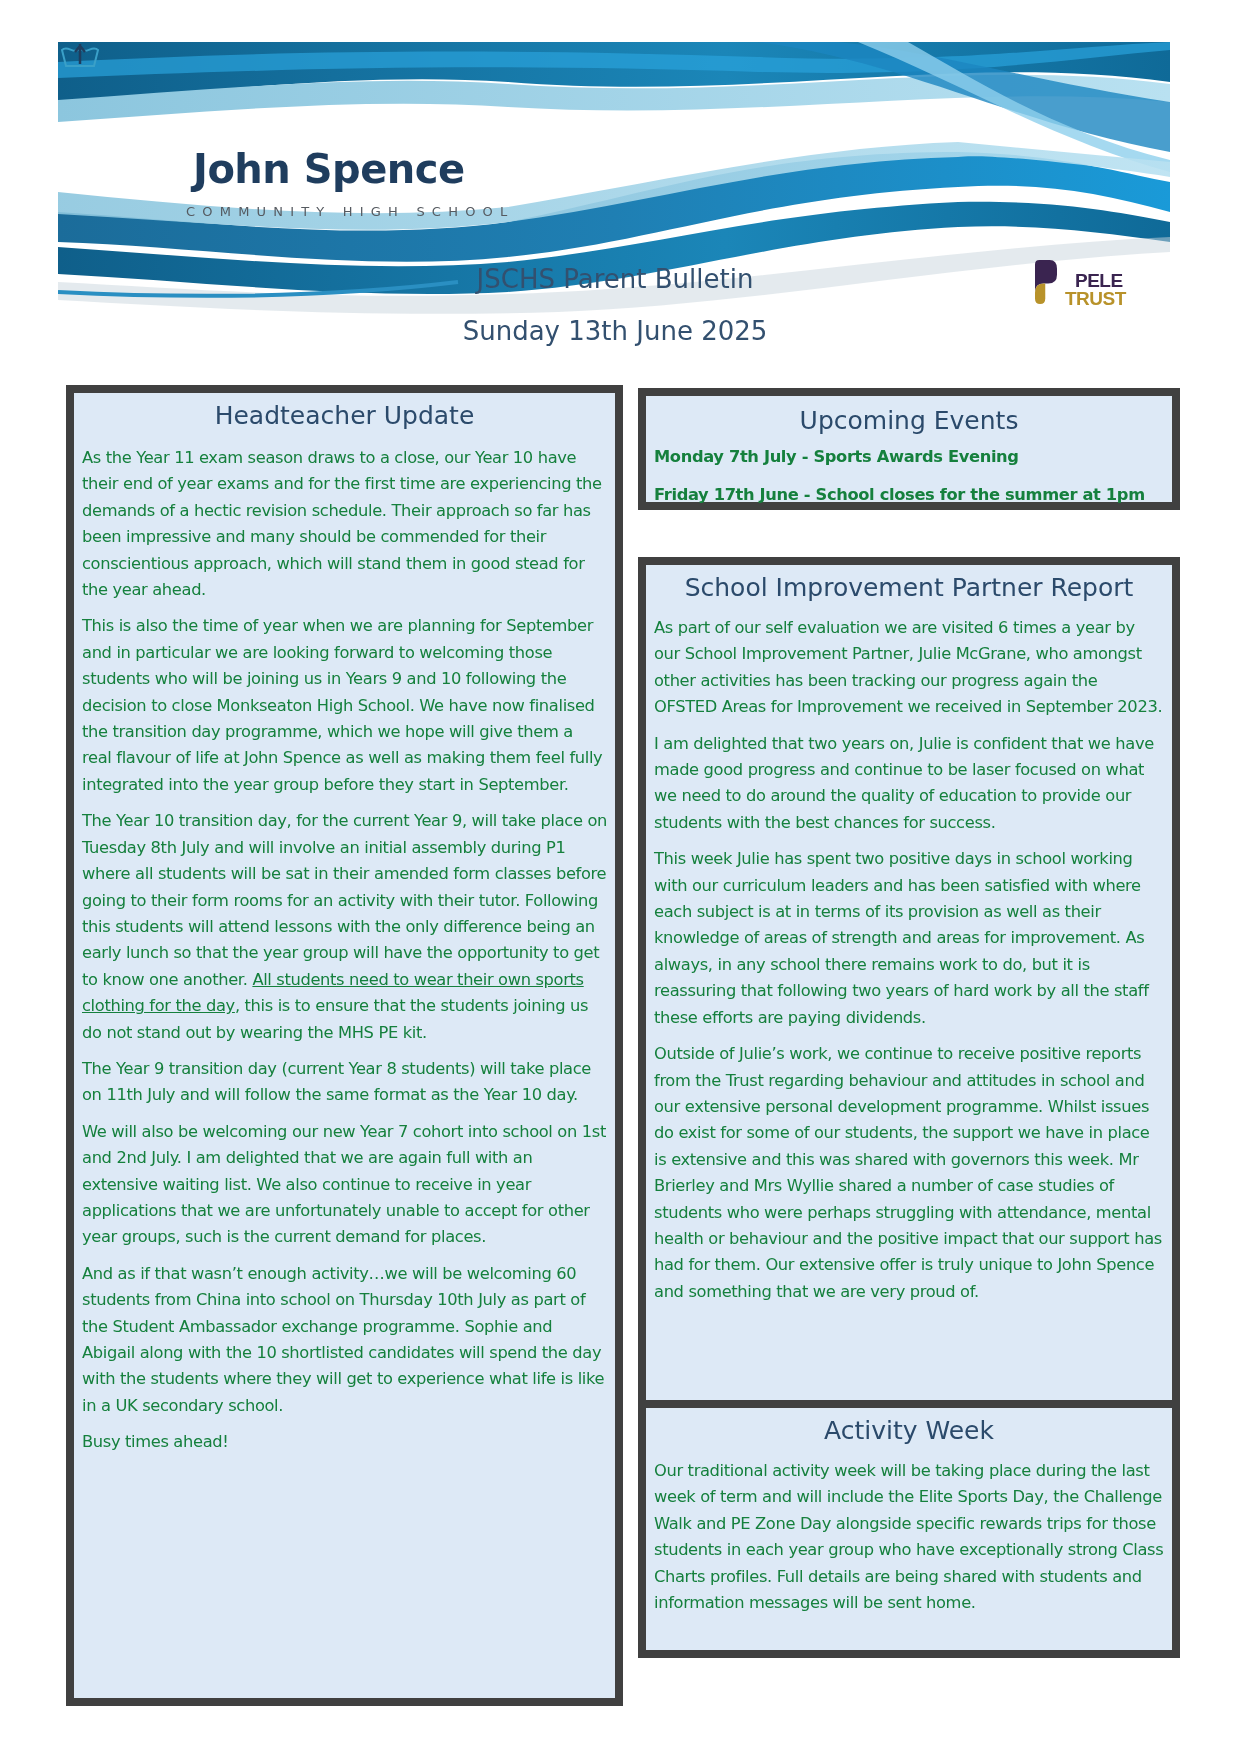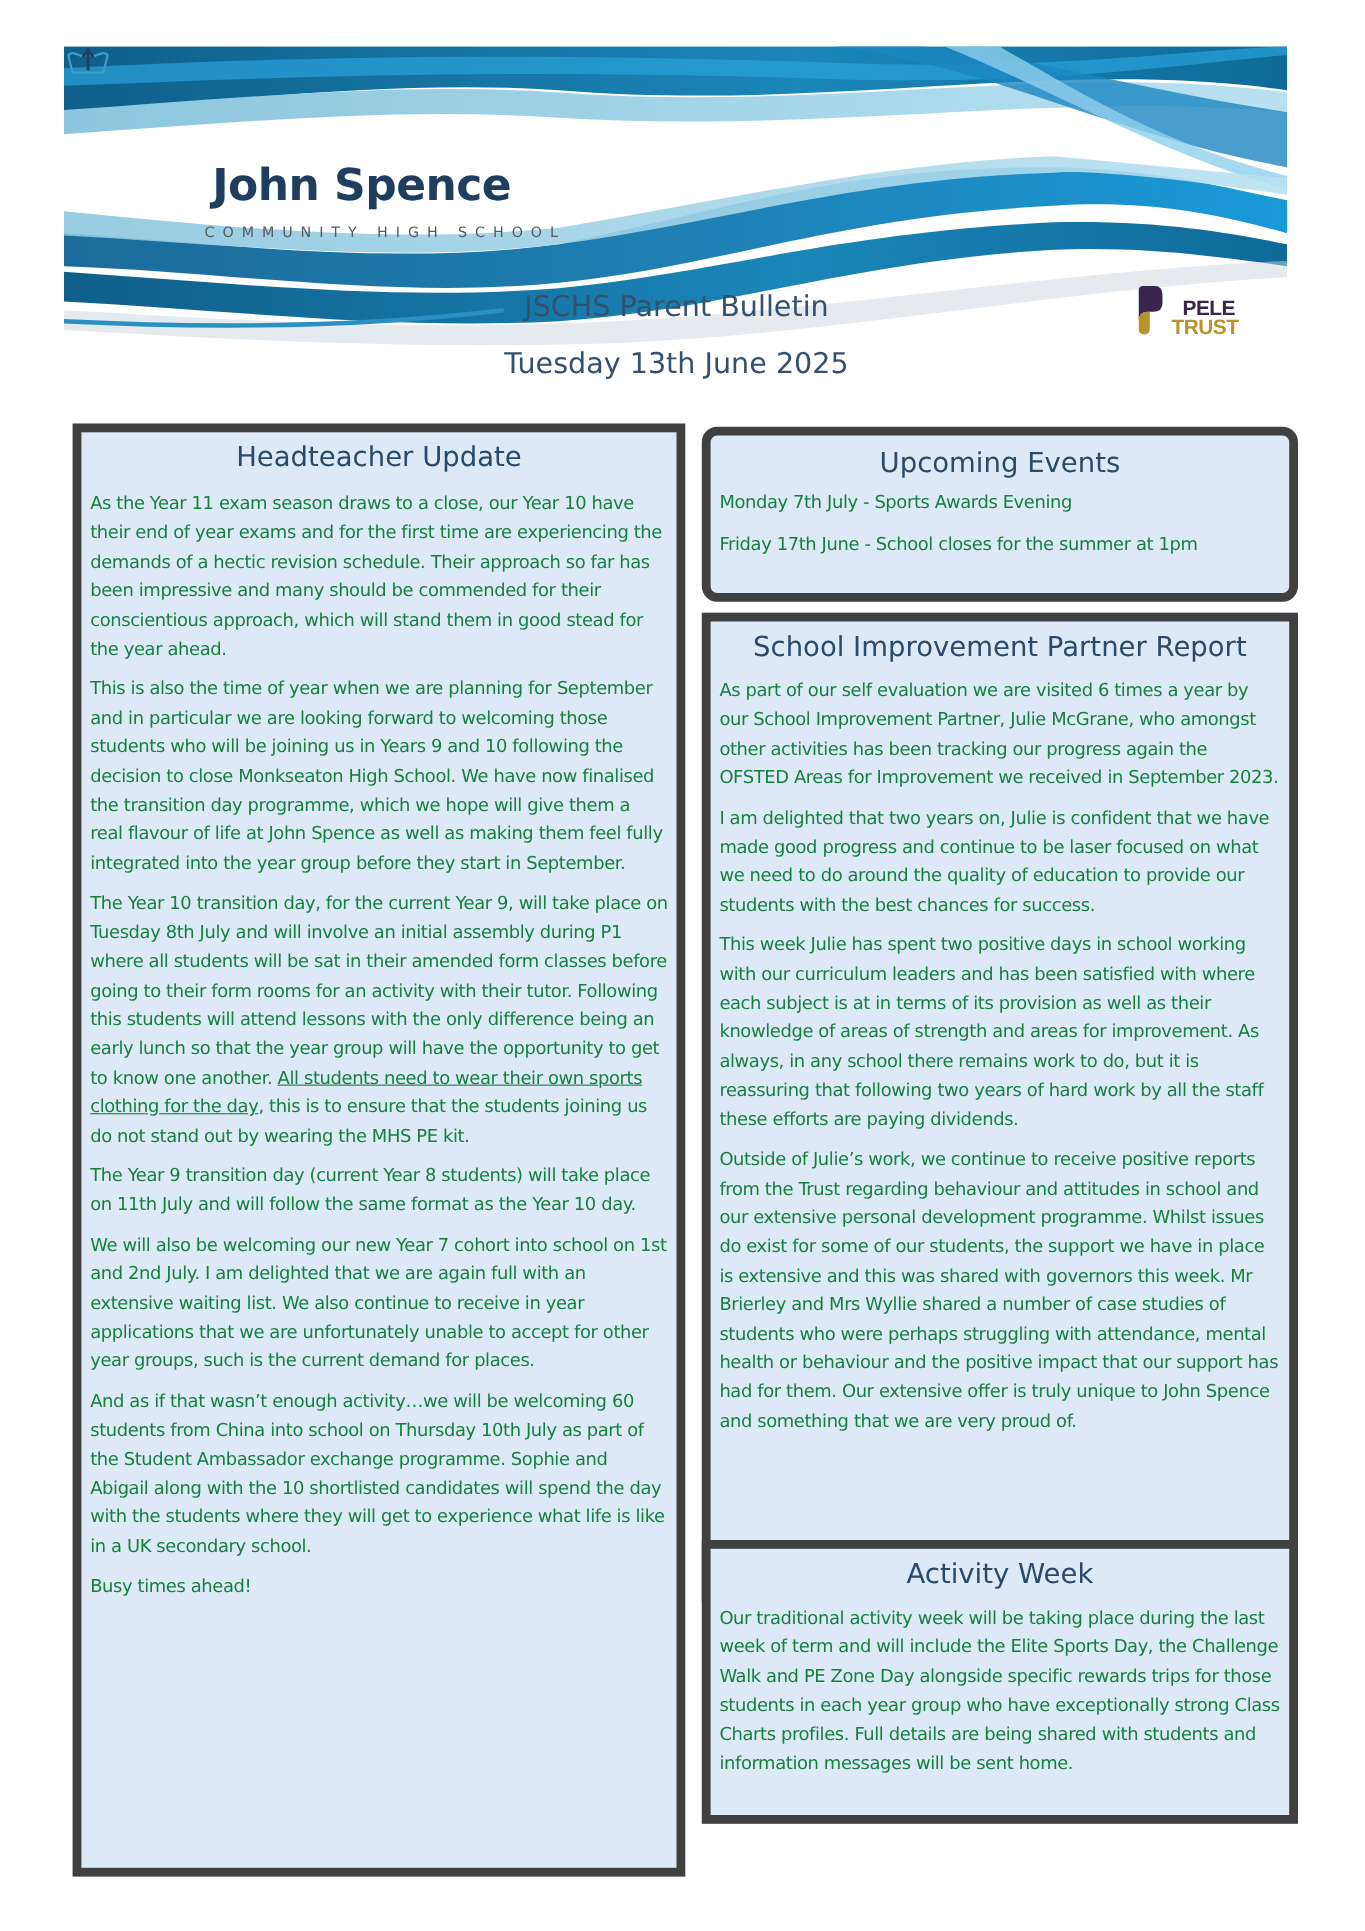--- a/index.html
+++ b/index.html
@@ -31,23 +31,23 @@
   .box { position:absolute; box-sizing:border-box; border:8px solid #404040; background:#dde9f6;
          padding:6px 8px 6px 8px; }
   .box h2 { margin:0; text-align:center; font-weight:normal; font-size:25px; color:#2b4a6b;
             font-family:"DejaVu Sans", sans-serif; line-height:34px; }
   .box p { margin:0 0 10px 0; font-size:16.3px; line-height:26.4px; color:#15803d;
            font-family:"DejaVu Sans", sans-serif; letter-spacing:-0.35px; }
   .box u { text-decoration:underline; }
 
   #box-head { left:66px; top:385px; width:557px; height:1321px; }
   #box-head h2 { margin-bottom:12px; }
-  #box-events { left:638px; top:388px; width:542px; height:159px;border-radius:14px; }
+  #box-events { left:638px; top:388px; width:542px; height:122px; }
   #box-events h2 { margin-bottom:6px; margin-top:2px; }
-  #box-events p { margin-bottom:12px; }
+  #box-events p { margin-bottom:12px;font-weight:bold; }
   #box-sip { left:638px; top:537px; width:542px; height:899px;margin-top:20px; }
   #box-sip h2 { margin-bottom:10px; margin-top:0; }
   #box-act { left:638px; top:1400px; width:542px; height:258px; }
   #box-act h2 { margin-bottom:10px; }
 </style>
 </head>
 <body>
 
 <div class="banner">
   <svg width="1112" height="290" viewBox="0 0 1112 290">
@@ -84,21 +84,21 @@
 
   <svg class="crest" viewBox="0 0 44 28">
     <path d="M4 8 C10 2 16 14 22 6 C28 14 34 2 40 8 L36 24 L8 24 Z" fill="none" stroke="#3aa0c8" stroke-width="2"></path>
     <path d="M22 2 L22 22 M17 10 L22 4 L27 10" fill="none" stroke="#1f3d5e" stroke-width="2.5"></path>
   </svg>
   <div class="logo-name">John Spence</div>
   <div class="logo-sub">COMMUNITY HIGH SCHOOL</div>
 </div>
 
 <div class="title t1">JSCHS Parent Bulletin</div>
-<div class="title t2">Tuesday 13th June 2025</div>
+<div class="title t2">Sunday 13th June 2025</div>
 
 <div class="pele">
   <svg class="pele-p" viewBox="0 0 30 60">
     <path d="M0 6 Q0 0 6 0 L20 0 Q30 0 30 12 L30 20 Q30 32 18 32 L12 32 Q0 32 0 44 Z" fill="#3a2450"></path>
     <path d="M0 44 Q0 32 12 32 L14 32 L14 52 Q14 60 7 60 Q0 60 0 52 Z" fill="#b8922a"></path>
   </svg>
   <div class="pele-txt a">PELE</div>
   <div class="pele-txt b">TRUST</div>
 </div>
 

